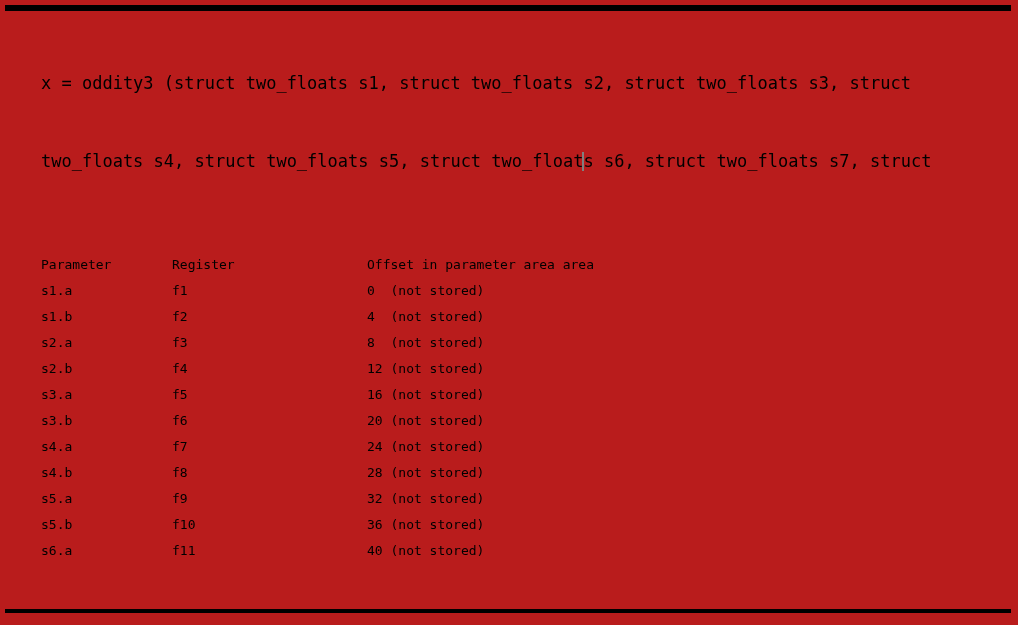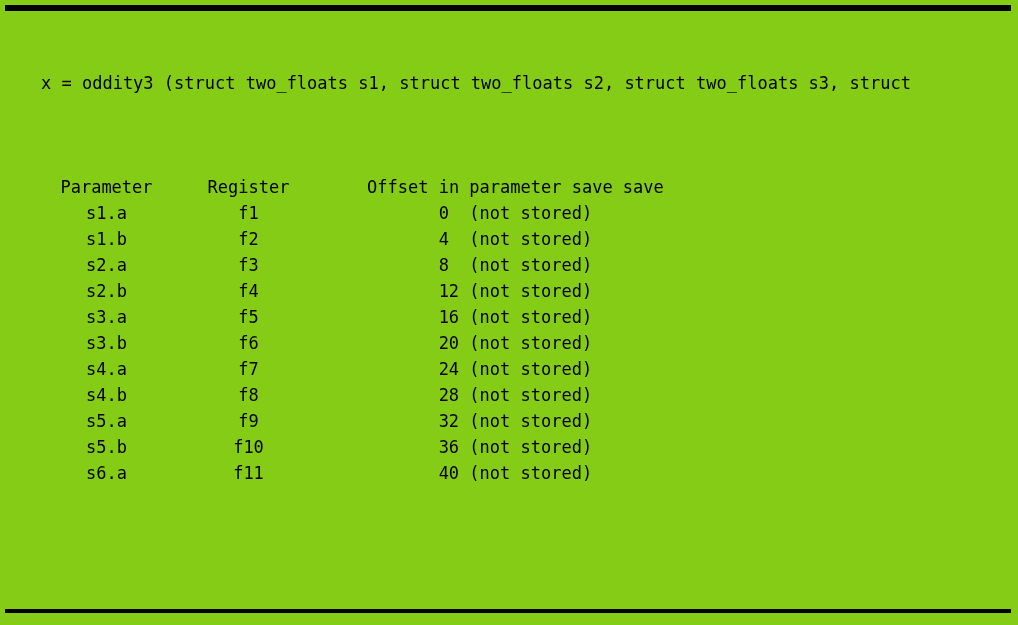--- a/index.html
+++ b/index.html
@@ -14,21 +14,21 @@
     overflow: hidden;
     font-family: "DejaVu Sans Mono", "Liberation Mono", monospace;
     color: #000000;
     position: relative;
   }
   .page {
     position: absolute;
     left: 0; top: 0;
     width: 1018px;
     height: 625px;
-    background: #84cc16;
+    background: #b91c1c;
     text-decoration: underline;
   }
   .rule-top {
     position: absolute;
     left: 5px;
     top: 5px;
     width: 1006px;
     height: 6px;
     background: #000000;
   }
@@ -74,24 +74,24 @@
     line-height: 26px;
     border-collapse: collapse;
     white-space: pre;
   }
   .tbl td, .tbl th {
     padding: 0;
     margin: 0;
     height: 26px;
     line-height: 26px;
     font-weight: normal;
-    text-align: center;
+    text-align: left;
     vertical-align: top;
     white-space: pre;
-    font-size: 17px;
+    font-size: 13px;
   }
   .col-param {
     width: 131px;
     text-align: left;
   }
   .col-reg {
     width: 153px;
     text-align: right;
     padding-right: 42px !important;
     box-sizing: content-box;
@@ -111,30 +111,31 @@
 <body>
 
 <div class="page">
 
   <div class="rule-top"></div>
 
   <div class="content">
 
     <div class="sig">
       <div class="sig-line"><span>x = oddity3 (struct two_floats s1, struct two_floats s2, struct two_floats s3, struct</span></div>
+      <div class="sig-line"><span>two_floats s4, struct two_floats s5, struct two_float</span><span class="caret"></span><span>s s6, struct two_floats s7, struct</span></div>
     </div>
 
     <div class="blank-line"></div>
 
     <table class="tbl">
       <thead>
         <tr>
           <th class="col-param">Parameter</th>
           <th class="col-reg-head">Register</th>
-          <th class="col-offset">Offset in parameter save save</th>
+          <th class="col-offset">Offset in parameter area area</th>
         </tr>
       </thead>
       <tbody><tr><td class="col-param">s1.a</td><td class="col-reg">f1</td><td class="col-offset"><span>0 </span><span> (not stored)</span></td></tr><tr><td class="col-param">s1.b</td><td class="col-reg">f2</td><td class="col-offset"><span>4 </span><span> (not stored)</span></td></tr><tr><td class="col-param">s2.a</td><td class="col-reg">f3</td><td class="col-offset"><span>8 </span><span> (not stored)</span></td></tr><tr><td class="col-param">s2.b</td><td class="col-reg">f4</td><td class="col-offset"><span>12</span><span> (not stored)</span></td></tr><tr><td class="col-param">s3.a</td><td class="col-reg">f5</td><td class="col-offset"><span>16</span><span> (not stored)</span></td></tr><tr><td class="col-param">s3.b</td><td class="col-reg">f6</td><td class="col-offset"><span>20</span><span> (not stored)</span></td></tr><tr><td class="col-param">s4.a</td><td class="col-reg">f7</td><td class="col-offset"><span>24</span><span> (not stored)</span></td></tr><tr><td class="col-param">s4.b</td><td class="col-reg">f8</td><td class="col-offset"><span>28</span><span> (not stored)</span></td></tr><tr><td class="col-param">s5.a</td><td class="col-reg">f9</td><td class="col-offset"><span>32</span><span> (not stored)</span></td></tr><tr><td class="col-param">s5.b</td><td class="col-reg">f10</td><td class="col-offset"><span>36</span><span> (not stored)</span></td></tr><tr><td class="col-param">s6.a</td><td class="col-reg">f11</td><td class="col-offset"><span>40</span><span> (not stored)</span></td></tr></tbody>
     </table>
 
   </div>
 
   <div class="rule-bottom"></div>
 
 </div>

